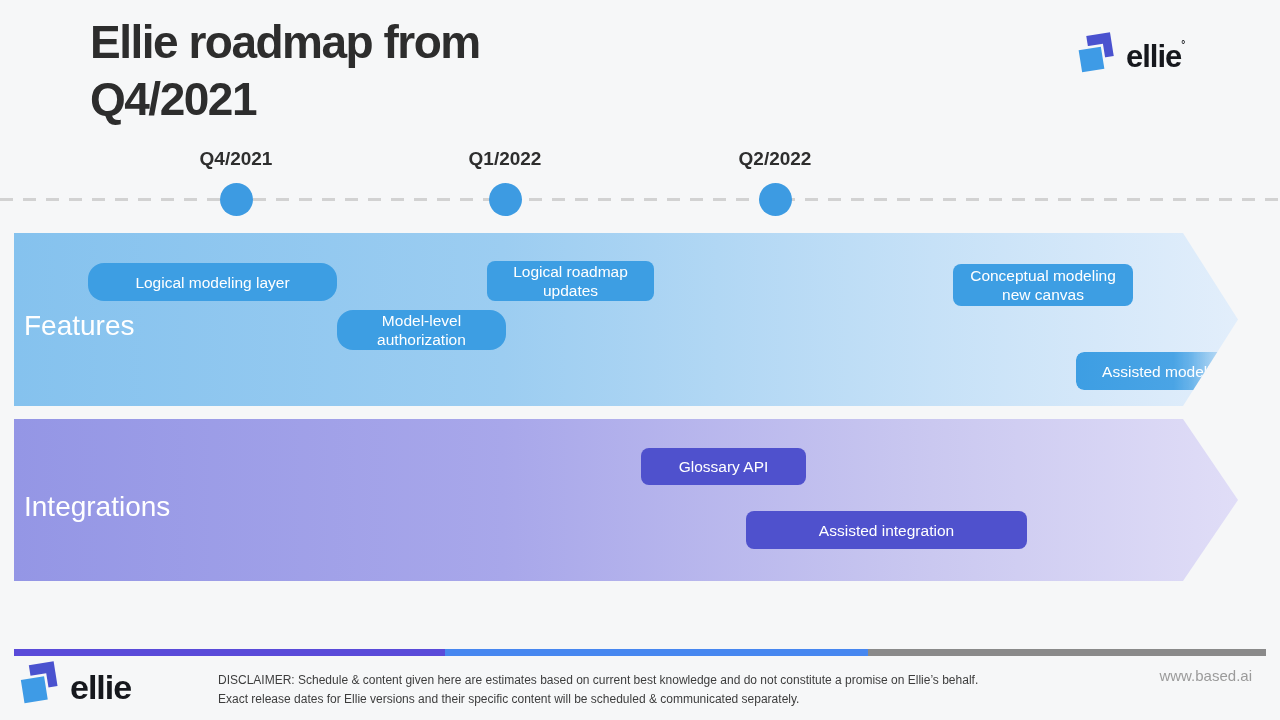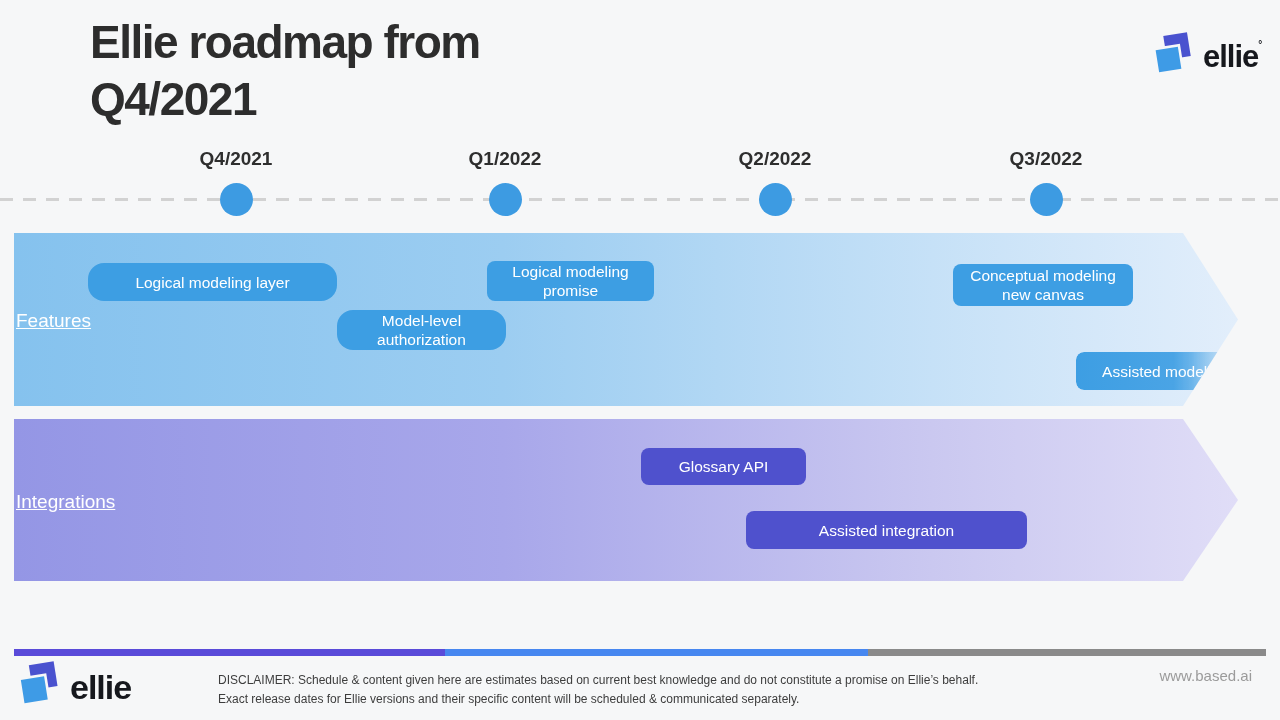--- a/index.html
+++ b/index.html
@@ -4,42 +4,42 @@
 <style>
   * { margin:0; padding:0; box-sizing:border-box; }
   html,body { width:1280px; height:720px; }
   body { font-family:"Liberation Sans", sans-serif; }
   .slide { position:relative; width:1280px; height:720px; background:#f6f7f8; overflow:hidden; }
 
   
   .title { position:absolute; left:90px; top:14px; font-size:46px; line-height:57px;
            font-weight:800; letter-spacing:-1.5px; color:#2d2d2d; }
   .brand { position:absolute; display:flex; align-items:center; gap:8px; }
-  .brand-header { left:1151px; top:32px; }
+  .brand-header { left:1074px; top:32px; }
   .brand-footer { left:16px; top:660px; }
   .brand-word { font-weight:800; color:#16181d; letter-spacing:-1px; }
   .brand-header .brand-word { font-size:31px; }
   .brand-footer .brand-word { font-size:34px; }
   .brand-reg { font-size:10px; vertical-align:top; color:#16181d; }
 
   
   .dash-line { position:absolute; left:0; top:198px; width:1280px; height:3px;
                background:repeating-linear-gradient(90deg,#d2d2d2 0 13px,transparent 13px 23px); }
   .marker { position:absolute; width:140px; text-align:center; top:148px; }
   .marker-label { font-size:19px; font-weight:700; color:#2e2e2e; }
   .marker-dot { width:33px; height:33px; border-radius:50%; background:#3d9be2; margin:13px auto 0; }
 
   
   .band { position:absolute; left:14px; width:1224px;
           clip-path:polygon(0 0, calc(100% - 55px) 0, 100% 50%, calc(100% - 55px) 100%, 0 100%); }
   .band-features { top:233px; height:173px;
           background:linear-gradient(90deg,#85c2ee 0%,#9ccdf1 40%,#c6e1f7 75%,#e2eefb 100%); }
   .band-integrations { top:419px; height:162px;
           background:linear-gradient(90deg,#9496e5 0%,#a8a7ea 40%,#cac8f0 75%,#e0ddf7 100%); }
-  .band-label { position:absolute; left:2px; color:#ffffff; font-size:19px; font-weight:400;text-decoration:underline; }
+  .band-label { position:absolute; left:10px; color:#ffffff; font-size:28px; font-weight:400; }
   .band-features .band-label { top:77px; }
   .band-integrations .band-label { top:72px; }
 
   .item { position:absolute; border-radius:8px; color:#ffffff; font-size:15.5px; line-height:19px;
           display:flex; align-items:center; justify-content:center; text-align:center; padding:2px 8px; }
   .item-blue { background:#3d9ee3; }
   .item-indigo { background:#4f51cd; }
   .f0 { left:74px;  top:30px;  width:249px; height:38px;border-radius:16px; }
   .f1 { left:323px; top:77px;  width:169px; height:40px;border-radius:16px; }
   .f2 { left:473px; top:28px;  width:167px; height:40px; }
@@ -87,30 +87,26 @@
     <div class="marker-dot"></div>
   </div>
   <div class="marker" style="left:435px">
     <div class="marker-label">Q1/2022</div>
     <div class="marker-dot"></div>
   </div>
   <div class="marker" style="left:705px">
     <div class="marker-label">Q2/2022</div>
     <div class="marker-dot"></div>
   </div>
-  <div class="marker" style="left:976px">
-    <div class="marker-label">Q3/2022</div>
-    <div class="marker-dot"></div>
-  </div>
 
   <div class="band band-features">
     <div class="band-label">Features</div>
     <div class="item item-blue f0">Logical modeling layer</div>
     <div class="item item-blue f1">Model-level authorization</div>
-    <div class="item item-blue f2">Logical modeling promise</div>
+    <div class="item item-blue f2">Logical roadmap updates</div>
     <div class="item item-blue f3">Conceptual modeling new canvas</div>
     <div class="item f4">Assisted modeling</div>
   </div>
 
   <div class="band band-integrations">
     <div class="band-label">Integrations</div>
     <div class="item item-indigo i0">Glossary API</div>
     <div class="item item-indigo i1">Assisted integration</div>
   </div>
 

